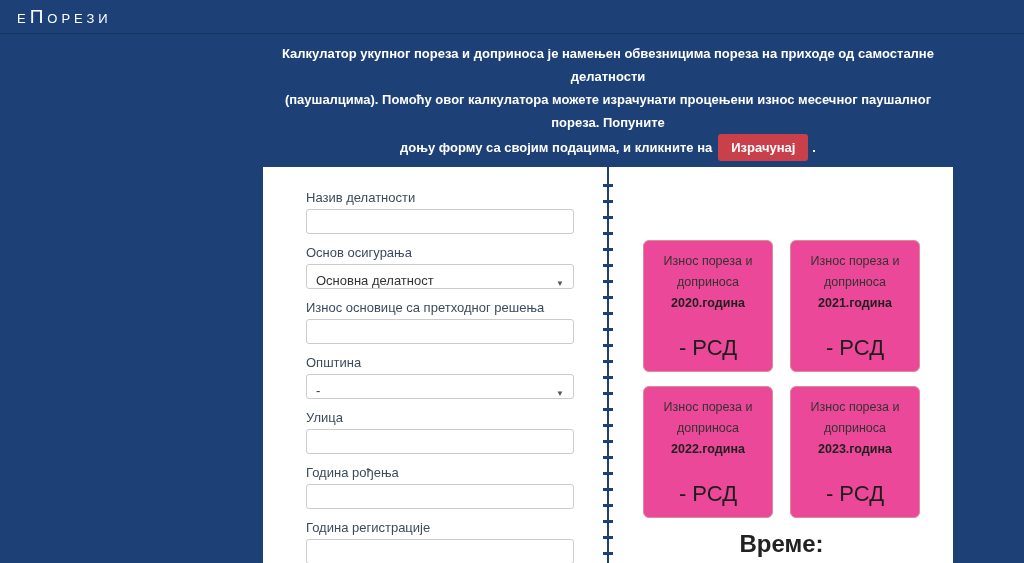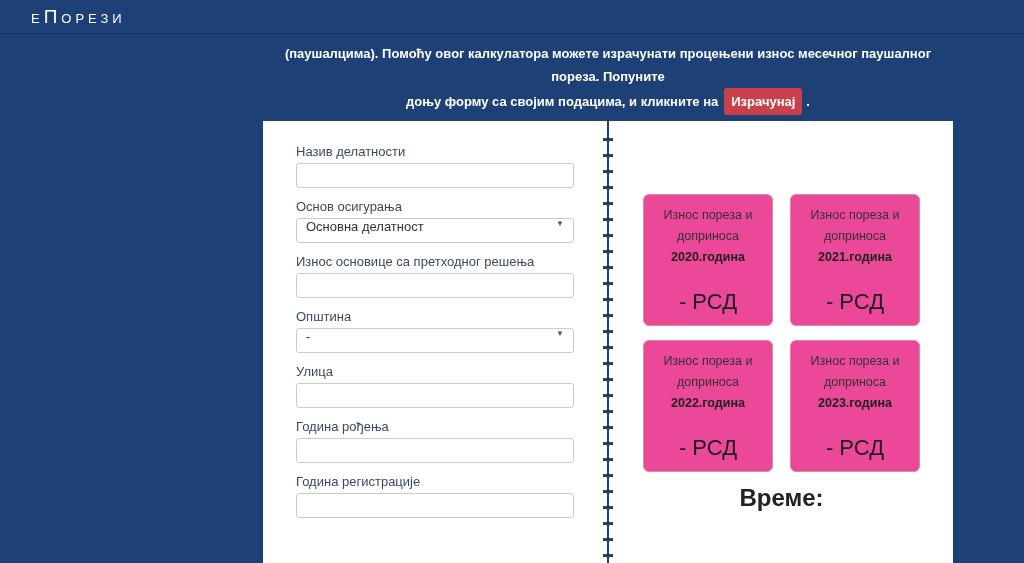--- a/index.html
+++ b/index.html
@@ -8,21 +8,21 @@
     background:#1d4076;
     font-family:"Liberation Sans", sans-serif;
   }
   
   .topbar {
     height:34px;
     background:#1d4076;
     border-bottom:1px solid #16335f;
     display:flex;
     align-items:center;
-    padding-left:31px;
+    padding-left:17px;
   }
   .logo {
     color:#ffffff;
     font-size:19px;
     font-weight:500;
     letter-spacing:4px;
     font-variant:small-caps;
   }
   
   .content { width:690px; margin-left:263px; }
@@ -31,21 +31,21 @@
     text-align:center;
     color:#ffffff;
     font-weight:bold;
     font-size:13px;
     line-height:23px;
   }
   .intro-badge {
     display:inline-block;
     background:#c9404a;
     color:#ffffff;
-    padding:2px 7px;
+    padding:2px 13px;
     border-radius:3px;
     margin:0 4px 0 6px;
     font-weight:bold;
   }
   
   .panel {
     margin-top:6px;
     background:#ffffff;
     height:470px;
     display:flex;
@@ -64,21 +64,21 @@
     position:absolute;
     left:-4px; top:4px; bottom:0;
     width:10px;
     background:repeating-linear-gradient(to bottom, transparent 0 13px, #1d4076 13px 16px);
   }
   .right-col {
     flex:1;
     padding:73px 33px 0 34px;
   }
   
-  .form-group { margin-bottom:11px; }
+  .form-group { margin-bottom:11px;margin-left:10px; }
   .field-label {
     display:block;
     font-size:13px;
     color:#3c4b5c;
     margin-bottom:4px;
   }
   .text-input {
     width:100%;
     height:25px;
     border:1px solid #cccccc;
@@ -89,21 +89,21 @@
     outline:none;
     font-family:"Liberation Sans", sans-serif;
   }
   .select-box {
     width:100%;
     height:25px;
     border:1px solid #cccccc;
     border-radius:3px;
     background:#ffffff;
     display:flex;
-    align-items:flex-start;
+    align-items:flex-end;
     justify-content:space-between;
     padding:0 9px;
     font-size:13px;
     color:#333333;
     cursor:pointer;
   }
   .select-arrow { font-size:8px; color:#555555; }
   
   .results-grid {
     display:grid;
@@ -147,20 +147,21 @@
 </head>
 <body>
 
 <div class="topbar">
   <span class="logo">еПорези</span>
 </div>
 
 <div class="content">
 
   <div class="intro">
+    <div>Калкулатор укупног пореза и доприноса је намењен обвезницима пореза на приходе од самосталне делатности</div>
     <div>(паушалцима). Помоћу овог калкулатора можете израчунати процењени износ месечног паушалног пореза. Попуните</div>
     <div><span>доњу форму са својим подацима, и кликните на</span><span class="intro-badge">Израчунај</span><span>.</span></div>
   </div>
 
   <div class="panel">
 
     <div class="left-col">
 
       <div class="form-group">
         <label class="field-label">Назив делатности</label>

